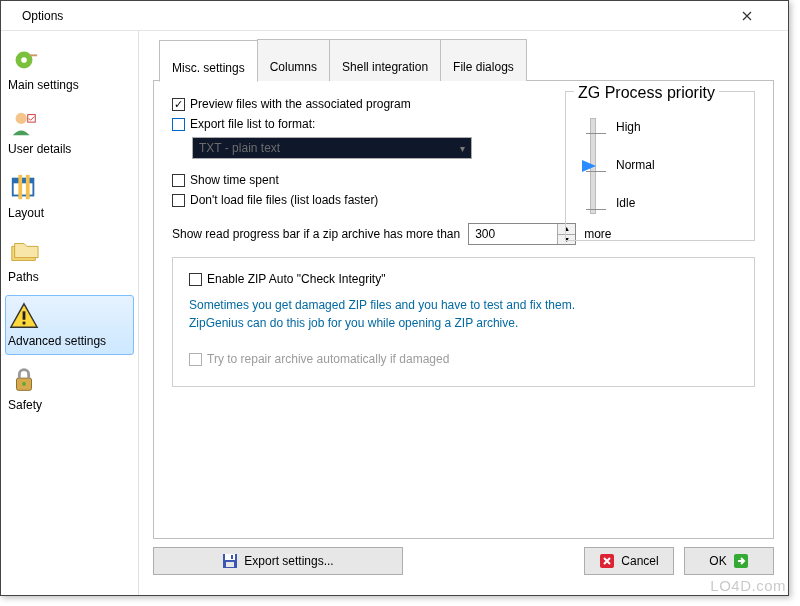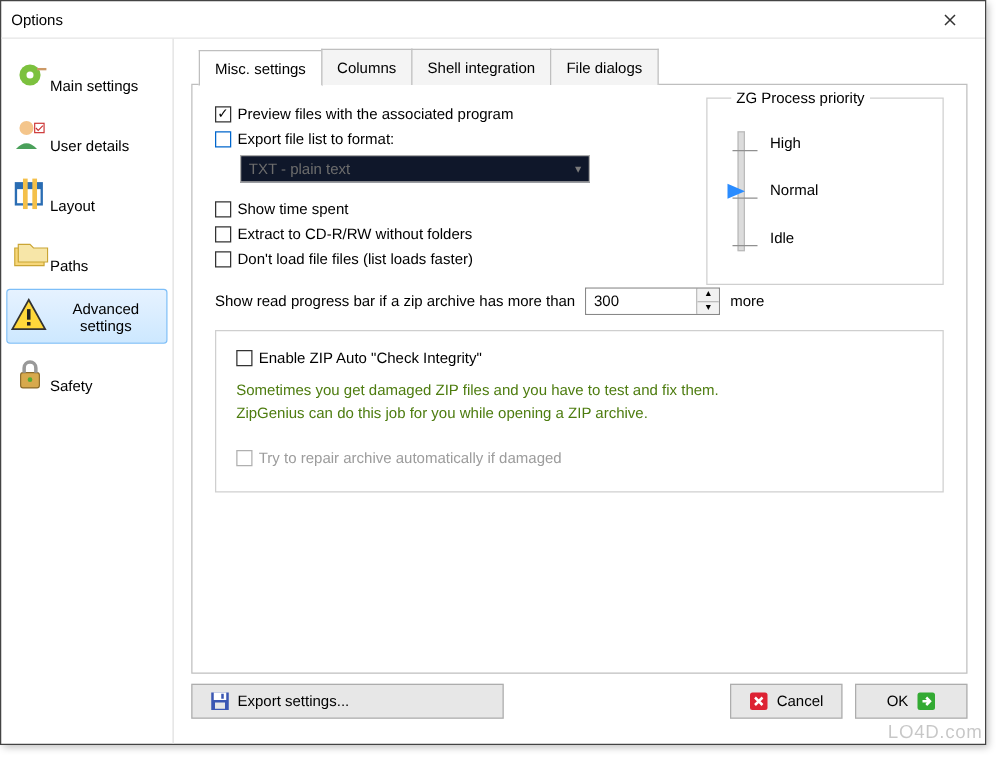--- a/index.html
+++ b/index.html
@@ -19,21 +19,21 @@
     width: 789px;
     height: 596px;
     border: 1px solid #444;
     background: #fff;
     box-shadow: 2px 2px 6px rgba(0,0,0,0.25);
   }
   .titlebar {
     height: 30px;
     display: flex;
     align-items: center;
-    padding: 0 8px;
+    padding: 0 21px;
     border-bottom: 1px solid #e5e5e5;
   }
   .titlebar .title {
     font-size: 12px;
     flex: 1;
   }
   .titlebar .close {
     width: 40px;
     height: 28px;
     display: flex;
@@ -45,22 +45,22 @@
     display: flex;
     height: calc(100% - 30px);
   }
   .sidebar {
     width: 138px;
     padding: 8px 4px;
     border-right: 1px solid #e0e0e0;
   }
   .side-item {
     display: flex;
-    flex-direction: row;
-    align-items: flex-end;
+    flex-direction: column;
+    align-items: flex-start;
     padding: 4px 2px 6px;
     margin-bottom: 4px;
     border: 1px solid transparent;
     border-radius: 3px;
     cursor: pointer;
   }
   .side-item.selected {
     background: linear-gradient(#e6f2ff, #cde8ff);
     border: 1px solid #7dbef8;
   }
@@ -80,21 +80,21 @@
     display: flex;
     flex-direction: column;
   }
   .tabstrip {
     display: flex;
     position: relative;
     margin-left: 6px;
     z-index: 2;
   }
   .tab {
-    padding: 7px 12px 6px;
+    padding: 20px 12px 6px;
     border: 1px solid #bfbfbf;
     border-bottom: none;
     margin-right: -1px;
     background: #f4f4f4;
     cursor: pointer;
     font-size: 12px;
     position: relative;
   }
   .tab.active {
     background: #fff;
@@ -156,22 +156,21 @@
     height: 150px;
     border: 1px solid #cfcfcf;
     padding: 12px 12px 8px;
   }
   .fieldset .legend {
     position: absolute;
     top: -8px;
     left: 8px;
     background: #fff;
     padding: 0 4px;
-    font-size: 12px;
-    margin-left: 11px;
+    font-size: 16px;
   }
   .priority-list {
     display: flex;
     flex-direction: column;
     gap: 24px;
     margin-top: 16px;
     margin-left: 8px;
   }
   .priority-item {
     display: flex;
@@ -232,21 +231,21 @@
     background: #f2f2f2;
     cursor: pointer;
   }
   .spinner .spin-btns div:first-child { border-bottom: 1px solid #aaa; }
   .subpanel {
     border: 1px solid #cfcfcf;
     padding: 14px 16px;
     margin-top: 12px;
   }
   .subpanel .desc {
-    color: #4d7c0f;
+    color: #0369a1;
     font-size: 12px;
     margin-top: 10px;
     line-height: 1.5;
   }
   .subpanel .disabled-row {
     margin-top: 20px;
     color: #9c9c9c;
   }
   .button-row {
     display: flex;
@@ -260,21 +259,21 @@
     justify-content: center;
     gap: 6px;
     height: 28px;
     padding: 0 14px;
     background: #e7e7e7;
     border: 1px solid #adadad;
     font-size: 12px;
     cursor: pointer;
     min-width: 90px;
   }
-  .btn.wide { width: 250px; justify-content: flex-start; }
+  .btn.wide { width: 250px; justify-content: center; }
   .spacer { flex: 1; }
   .icon-svg { display: block; }
   .watermark {
     position: absolute;
     right: 14px;
     bottom: 12px;
     font-size: 15px;
     color: rgba(0,0,0,0.22);
     letter-spacing: 0.5px;
     font-weight: 500;
@@ -420,26 +419,20 @@
 
         <div class="row">
           <label class="checkbox">
             <span class="cb"></span>
             <span>Show time spent</span>
           </label>
         </div>
         <div class="row">
           <label class="checkbox">
             <span class="cb"></span>
-            <span>Extract to CD-R/RW without folders</span>
-          </label>
-        </div>
-        <div class="row">
-          <label class="checkbox">
-            <span class="cb"></span>
             <span>Don't load file files (list loads faster)</span>
           </label>
         </div>
 
         <div style="height:10px"></div>
 
         <div class="row">
           <span>Show read progress bar if a zip archive has more than</span>
           <div class="spinner">
             <input type="text" value="300" style="">

